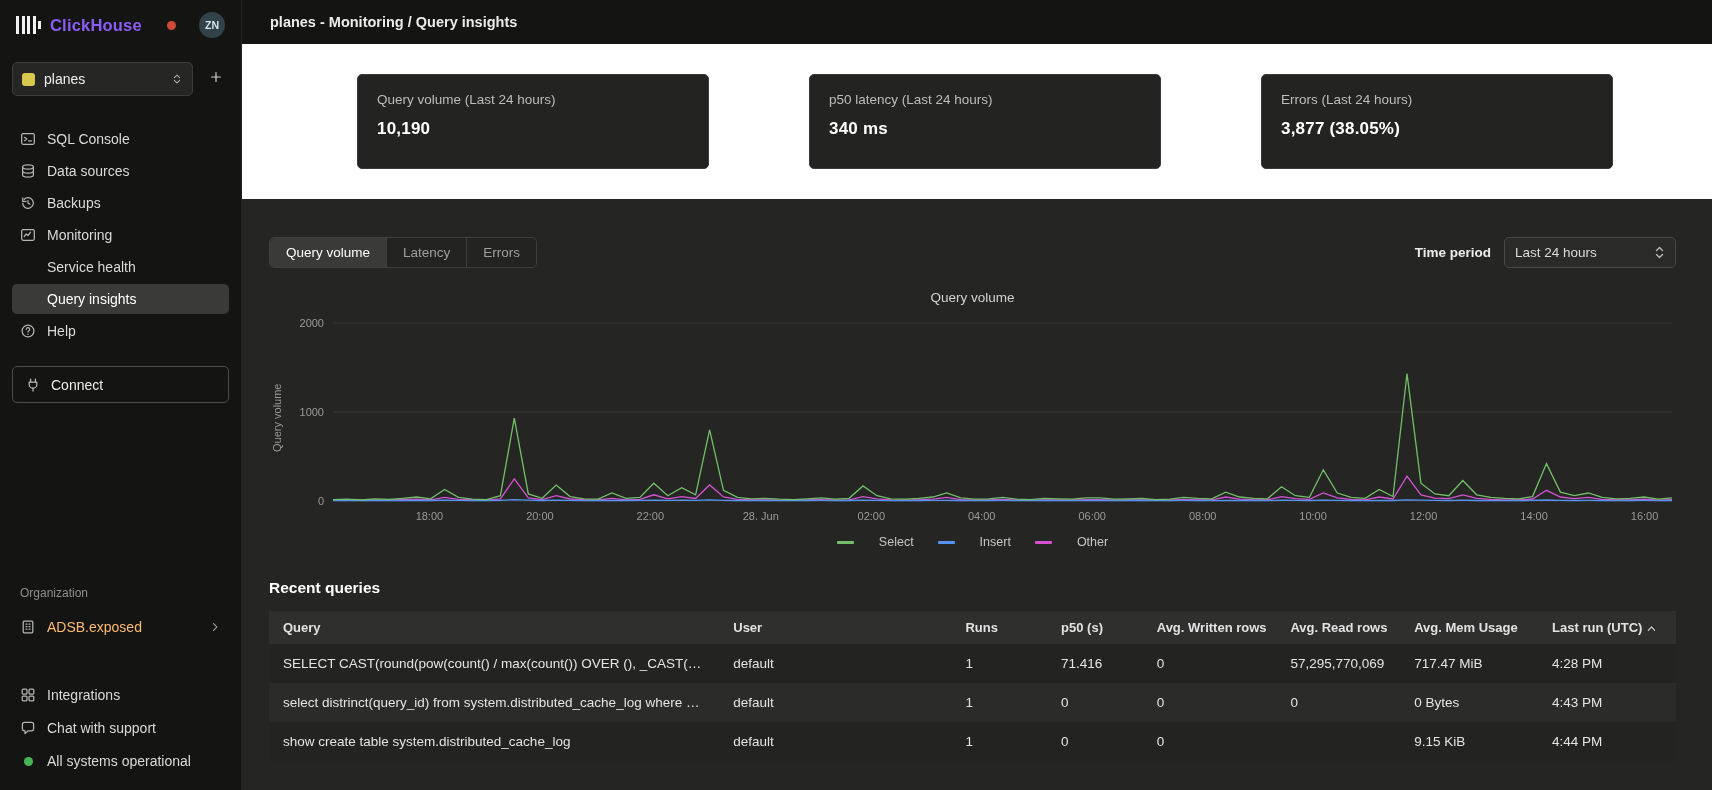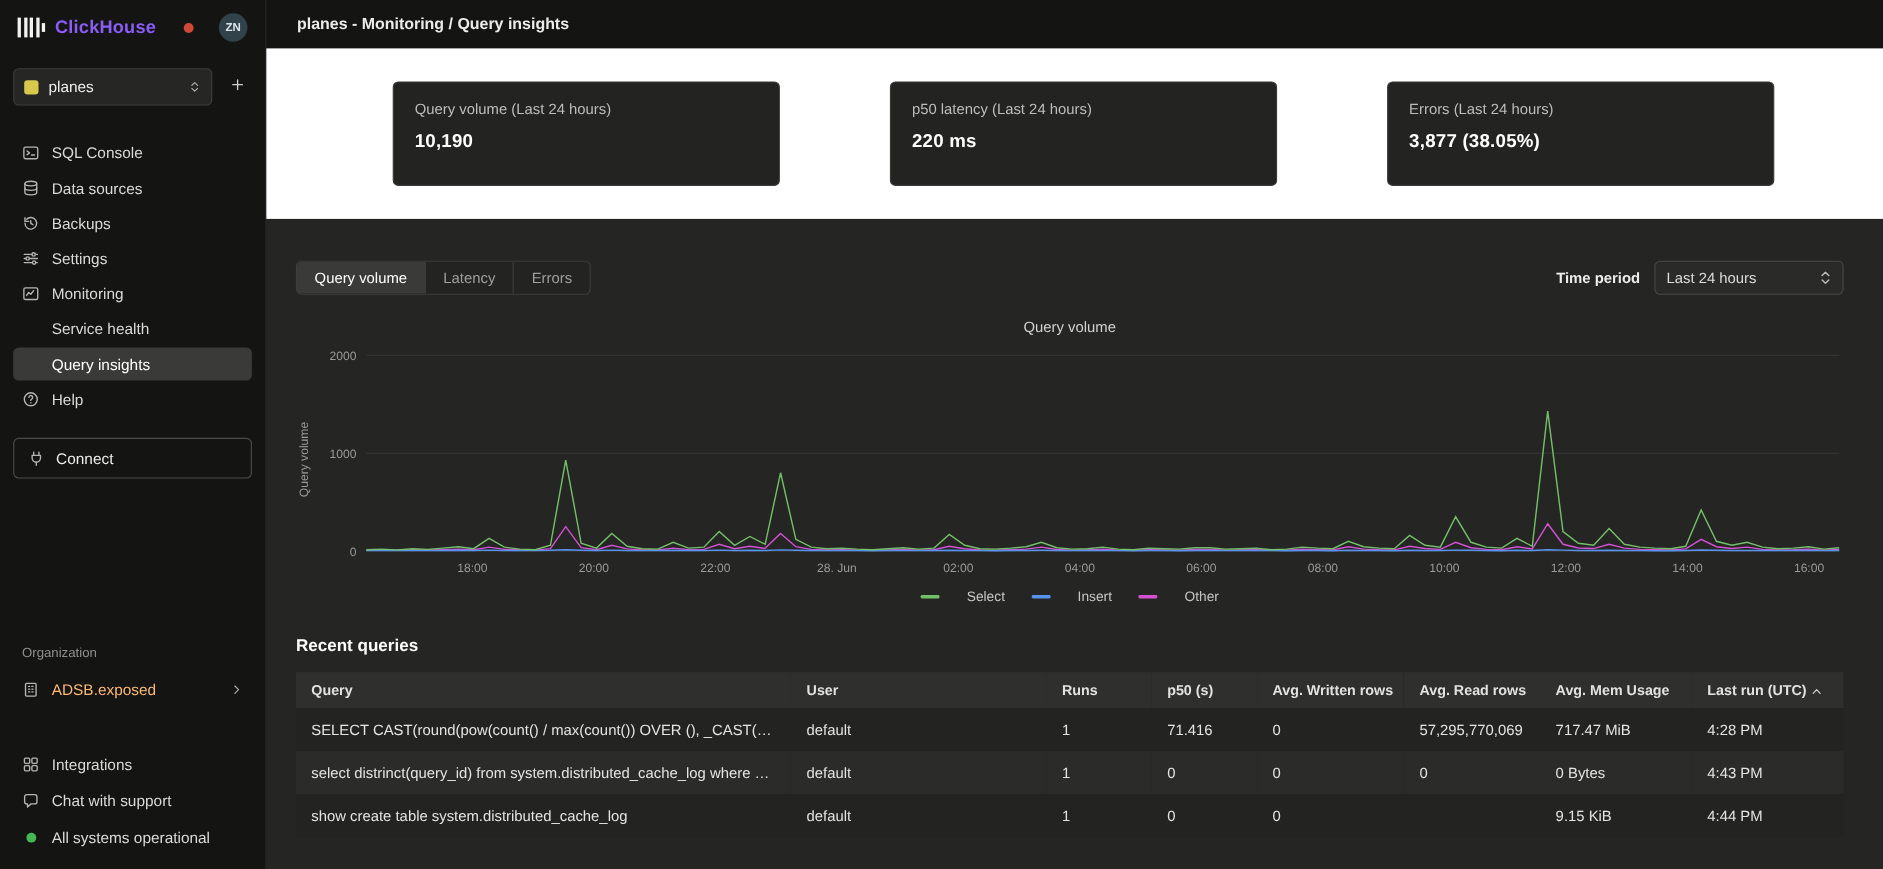--- a/index.html
+++ b/index.html
@@ -175,31 +175,20 @@
               <path d="M2.7 8a5.3 5.3 0 1 0 1.5-3.7"></path>
               <path d="M2.7 2.9v3.4h3.4"></path>
               <path d="M8 5.6V8l1.9 1.2"></path>
             </svg>
         </span>
         <span>Backups</span>
       </div>
       <div class="nav-item">
         <span class="icon16">
           <svg viewBox="0 0 16 16">
-              <path d="M2 4.3h12M2 8h12M2 11.7h12"></path>
-              <circle class="knob" cx="10.6" cy="4.3" r="1.5"></circle>
-              <circle class="knob" cx="5.2" cy="8" r="1.5"></circle>
-              <circle class="knob" cx="11" cy="11.7" r="1.5"></circle>
-            </svg>
-        </span>
-        <span>Settings</span>
-      </div>
-      <div class="nav-item">
-        <span class="icon16">
-          <svg viewBox="0 0 16 16">
               <rect x="1.7" y="2.7" width="12.6" height="10.6" rx="1.5"></rect>
               <path d="M4.2 9.6l1.9-2.7 1.9 1.6 2.6-3.3"></path>
             </svg>
         </span>
         <span>Monitoring</span>
       </div>
       <div class="nav-item sub">
         <span>Service health</span>
       </div>
       <div class="nav-item sub active">
@@ -278,21 +267,21 @@
       <span class="topbar-title">planes - Monitoring / Query insights</span>
     </div>
 
     <div class="stats-band">
       <div class="stat-card">
         <div class="stat-label">Query volume (Last 24 hours)</div>
         <div class="stat-value">10,190</div>
       </div>
       <div class="stat-card">
         <div class="stat-label">p50 latency (Last 24 hours)</div>
-        <div class="stat-value">220 ms</div>
+        <div class="stat-value">340 ms</div>
       </div>
       <div class="stat-card">
         <div class="stat-label">Errors (Last 24 hours)</div>
         <div class="stat-value">3,877 (38.05%)</div>
       </div>
     </div>
 
     <div class="content">
       <div class="controls-row">
         <div class="tab-group">

